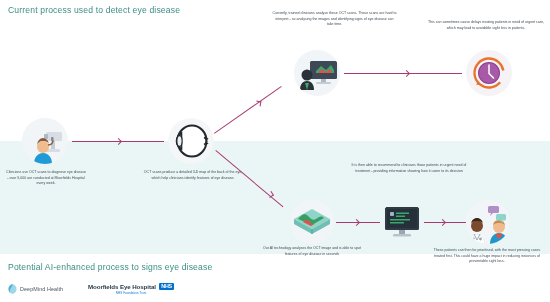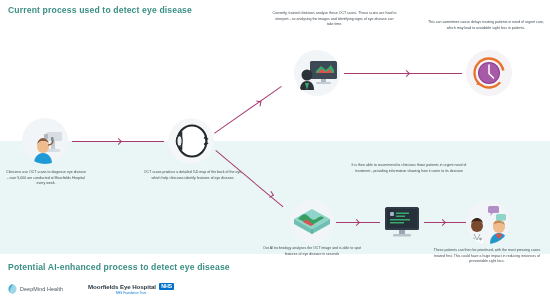--- a/index.html
+++ b/index.html
@@ -19,21 +19,21 @@
   .band-footer{
     position:absolute;left:0;right:0;top:254px;height:48px;
     background:#ffffff;
   }
 
   
   .heading{
     position:absolute;
     color:#3b8f84;
     font-size:8.6px;
-    font-weight:bold;
+    font-weight:normal;
     letter-spacing:.15px;
     white-space:nowrap;
   }
   #heading-top{left:8px;top:5px;}
   #heading-bottom{left:8px;top:262px;}
 
   
   .caption{
     position:absolute;
     color:#3f4a52;
@@ -81,21 +81,21 @@
 </head>
 <body>
 
 <div id="stage">
 
   <div class="band-bottom"></div>
   <div class="band-footer"></div>
 
   <div class="heading" id="heading-top">Current process used to detect eye disease</div>
 
-  <div class="heading" id="heading-bottom">Potential AI-enhanced process to detect eye disease</div>
+  <div class="heading" id="heading-bottom">Potential AI-enhanced process to signs eye disease</div>
 
   <div class="node" style="left:22px;top:118px;width:46px;height:46px;">
     <svg viewBox="0 0 46 46" width="46" height="46">
       <circle cx="23" cy="23" r="23" fill="#f2f5f7"></circle>
       <rect x="24" y="14" width="16" height="9" rx="1.5" fill="#d7dde2"></rect>
       <rect x="22" y="16" width="4" height="5" rx="1" fill="#aeb8c0"></rect>
       <rect x="29" y="23" width="4" height="9" fill="#c5cdd4"></rect>
       <rect x="24" y="31" width="14" height="3" rx="1" fill="#d7dde2"></rect>
       <path d="M12 46c0-7 4-11 9-11s9 4 9 11z" fill="#1e9ad6"></path>
       <circle cx="21" cy="29" r="6" fill="#f0bc8e"></circle>

